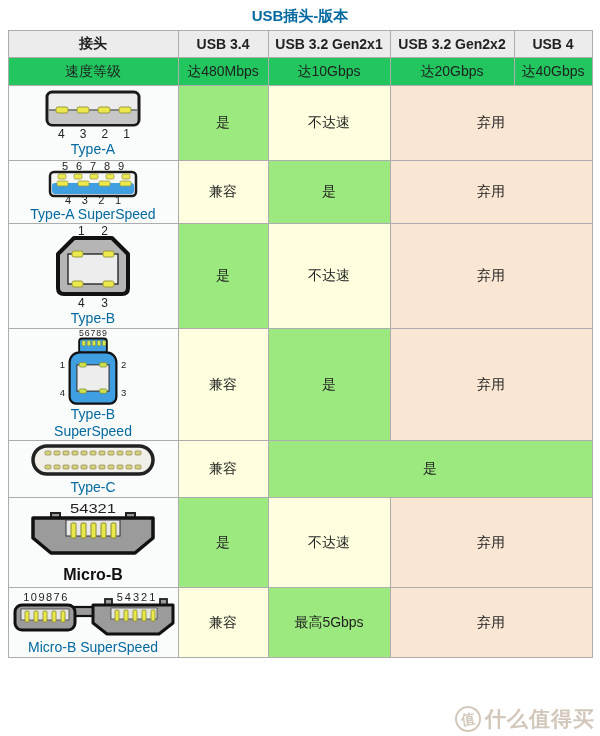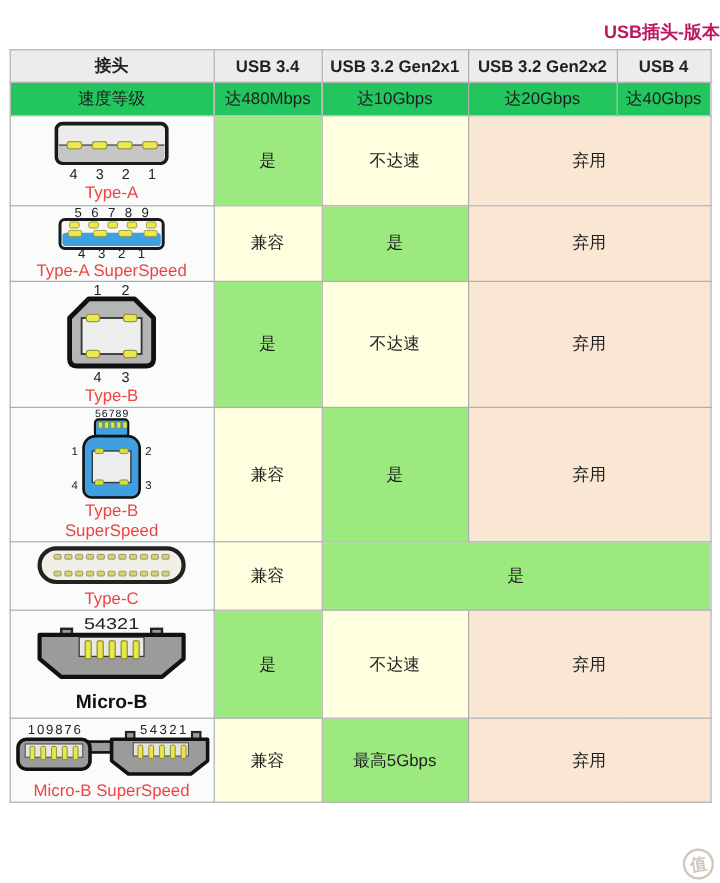--- a/index.html
+++ b/index.html
@@ -6,26 +6,26 @@
     margin:0; padding:0;
     width:600px; height:736px;
     background:#ffffff;
     overflow:hidden;
     font-family:"Liberation Sans","DejaVu Sans",sans-serif;
     color:#1f1f1f;
     position:relative;
   }
   .page{ position:relative; width:600px; height:736px; }
   .page-title{
-    text-align:right;
+    text-align:center;
     font-size:15px;
     font-weight:bold;
-    padding-top:18px;
+    padding-top:7px;
     height:21px;
-    color:#be185d;
+    color:#0369a1;
   }
   table.usb{
     border-collapse:collapse;
     table-layout:fixed;
     width:584px;
     margin:2px auto 0 auto;
     border:1px solid #737373;
   }
   table.usb td, table.usb th{
     border:1px solid #adadad;
@@ -47,21 +47,21 @@
   tr.r-mb{ height:90px; }
   tr.r-mbss{ height:70px; }
   tr.r-mini{ height:50px; }
 
   td.conn{ background:#fafbfb; }
   td.c-green{ background:#9ce97f; }
   td.c-cream{ background:#ffffe0; }
   td.c-peach{ background:#f9e6d3; }
 
   .conn-inner{ display:flex; flex-direction:column; align-items:center; justify-content:center; }
-  .conn-label{ font-size:14px; color:#ef4444; line-height:17px; margin-top:1px; }
+  .conn-label{ font-size:14px; color:#0369a1; line-height:17px; margin-top:1px; }
   .conn-label-big{ font-size:16px; font-weight:bold; color:#111; line-height:19px; margin-top:2px; }
   .mini-label{ font-size:14px; color:#222; line-height:19px; }
 
   svg.icon{ display:block; }
   svg.icon text{
     font-family:"Liberation Sans","DejaVu Sans",sans-serif;
     fill:#222;
   }
 
   .watermark{
@@ -337,15 +337,16 @@
       <td class="c-green">最高5Gbps</td>
       <td class="c-peach" colspan="2">弃用</td>
     </tr>
 
 
   </tbody>
     </table>
 
   <div class="watermark">
     <span class="wm-badge">值</span>
+    <span class="wm-text">什么值得买</span>
   </div>
 
 </div>
 
 </body></html>

